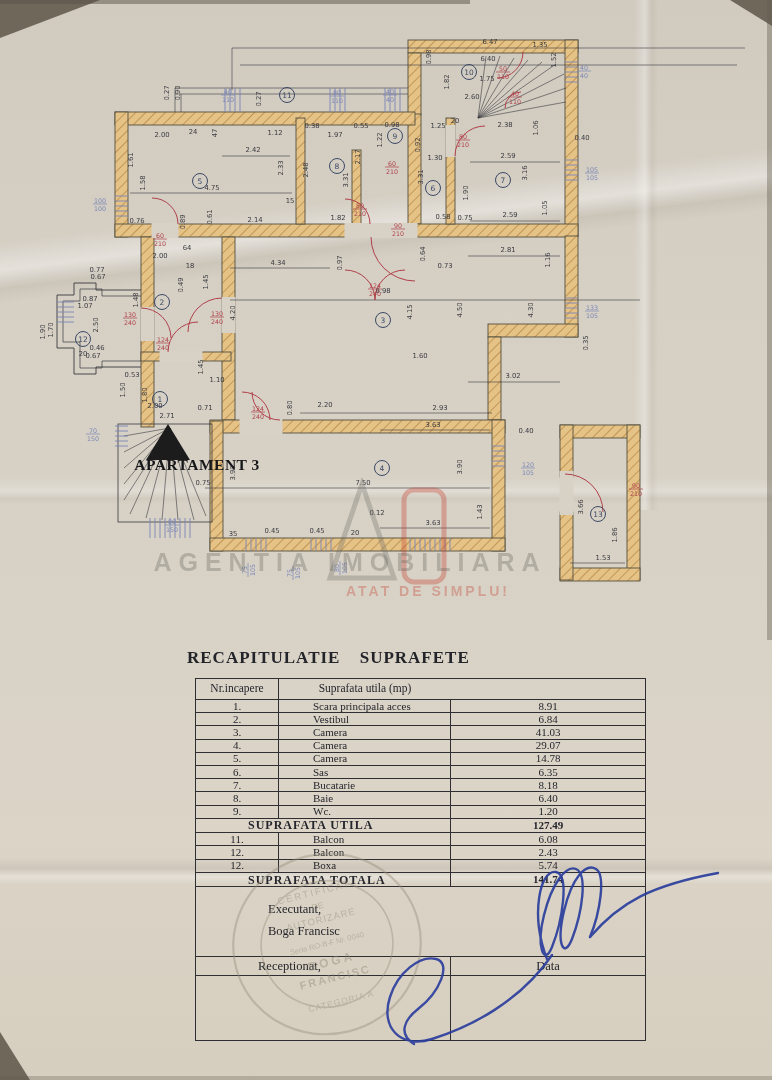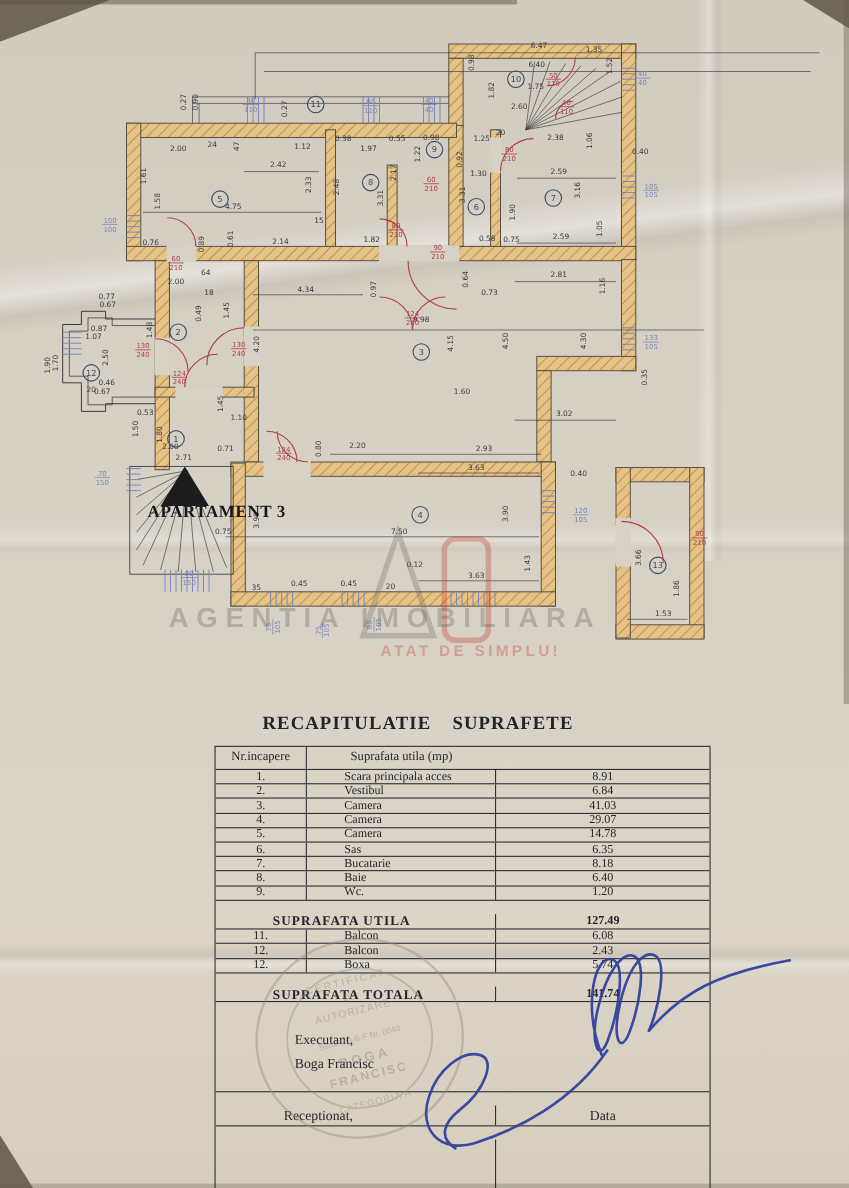--- a/index.html
+++ b/index.html
@@ -30,39 +30,39 @@
   .watermark{position:absolute;z-index:3;pointer-events:none;}
   .wm-logo{left:322px;top:478px;}
   .wm-line1{left:120px;top:548px;width:460px;text-align:center;
     font-family:"Liberation Sans",sans-serif;font-weight:bold;font-size:25px;
     letter-spacing:7px;color:rgba(90,88,84,.30);}
   .wm-line2{left:318px;top:583px;width:220px;text-align:center;
     font-family:"Liberation Sans",sans-serif;font-weight:bold;font-size:14px;
     letter-spacing:3px;color:rgba(196,62,48,.34);}
 
   .doc-title{position:absolute;left:180px;top:648px;width:400px;z-index:4;
-    text-align:center;font-weight:bold;font-size:17px;letter-spacing:1px;color:#23232a;}
+    font-weight:bold;font-size:17px;letter-spacing:1px;color:#23232a;}
   .doc-title span{margin:0 7px;}
 
   #recap-table{position:absolute;left:195px;top:678px;width:451px;z-index:4;
     border:1.6px solid #2e2e33;color:#25252c;box-sizing:border-box;}
   .trow{display:grid;grid-template-columns:83px 172px 1fr;border-bottom:1px solid #2e2e33;
     font-size:11px;line-height:1;box-sizing:border-box;}
   .trow:last-child{border-bottom:none;}
   .tcell{border-right:1px solid #2e2e33;display:flex;align-items:center;box-sizing:border-box;}
   .tcell:last-child{border-right:none;}
   .c-num{justify-content:center;}
   .c-name{padding-left:34px;}
   .c-val{justify-content:center;}
   .h-row{height:21px;font-size:11.5px;}
   .h-row .tcell{justify-content:center;padding-left:0;}
   .d-row{height:13.2px;}
   .t-row{height:14.6px;font-weight:bold;}
   .t-row .tlabel{padding-left:52px;letter-spacing:1px;font-size:12px;}
-  .merge2{grid-template-columns:255px 1fr;margin-top:12px;}
+  .merge2{grid-template-columns:255px 1fr;}
   .exec-row{height:70px;}
   .exec-row .tcell{align-items:flex-start;}
   .exec-left{padding-left:72px;padding-top:12px;font-size:12.5px;line-height:1.75;}
   .exec-right{padding-left:12px;padding-top:17px;font-size:12.5px;align-items:flex-start;}
   .recv-row{height:19px;font-size:12.5px;}
   .recv-row .tlabel{padding-left:62px;}
   .recv-row .c-val{font-weight:normal;}
   .empty-row{height:64px;}
 
   #stamp{position:absolute;left:222px;top:848px;z-index:5;opacity:.42;}

